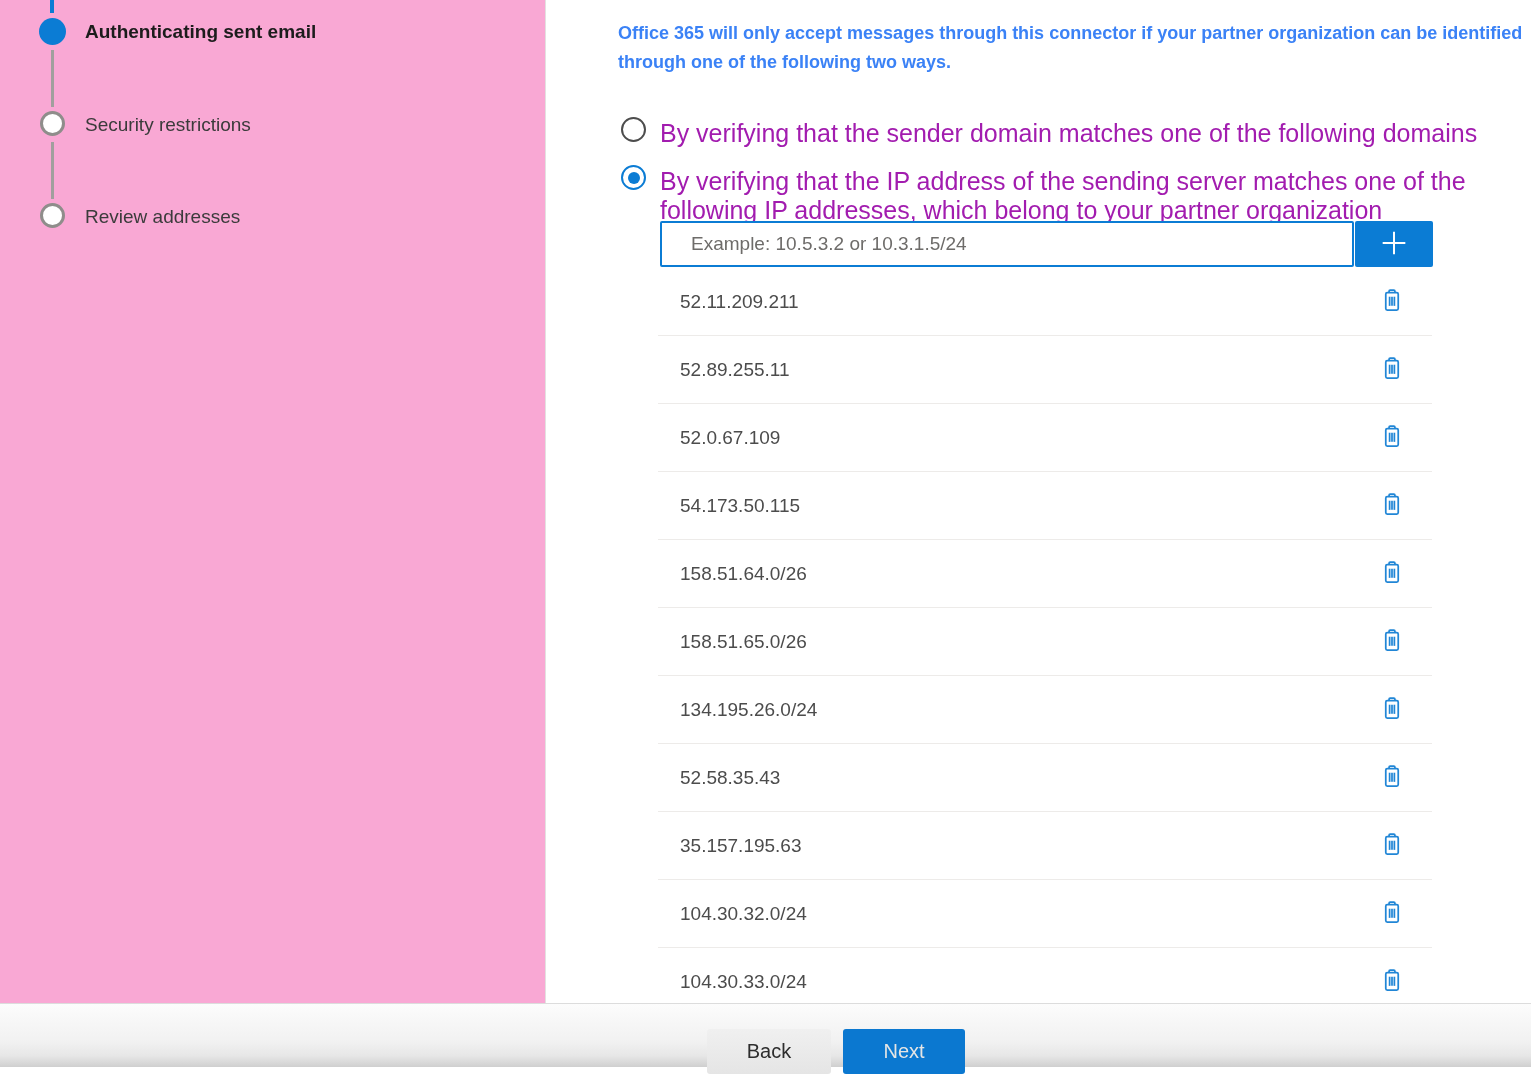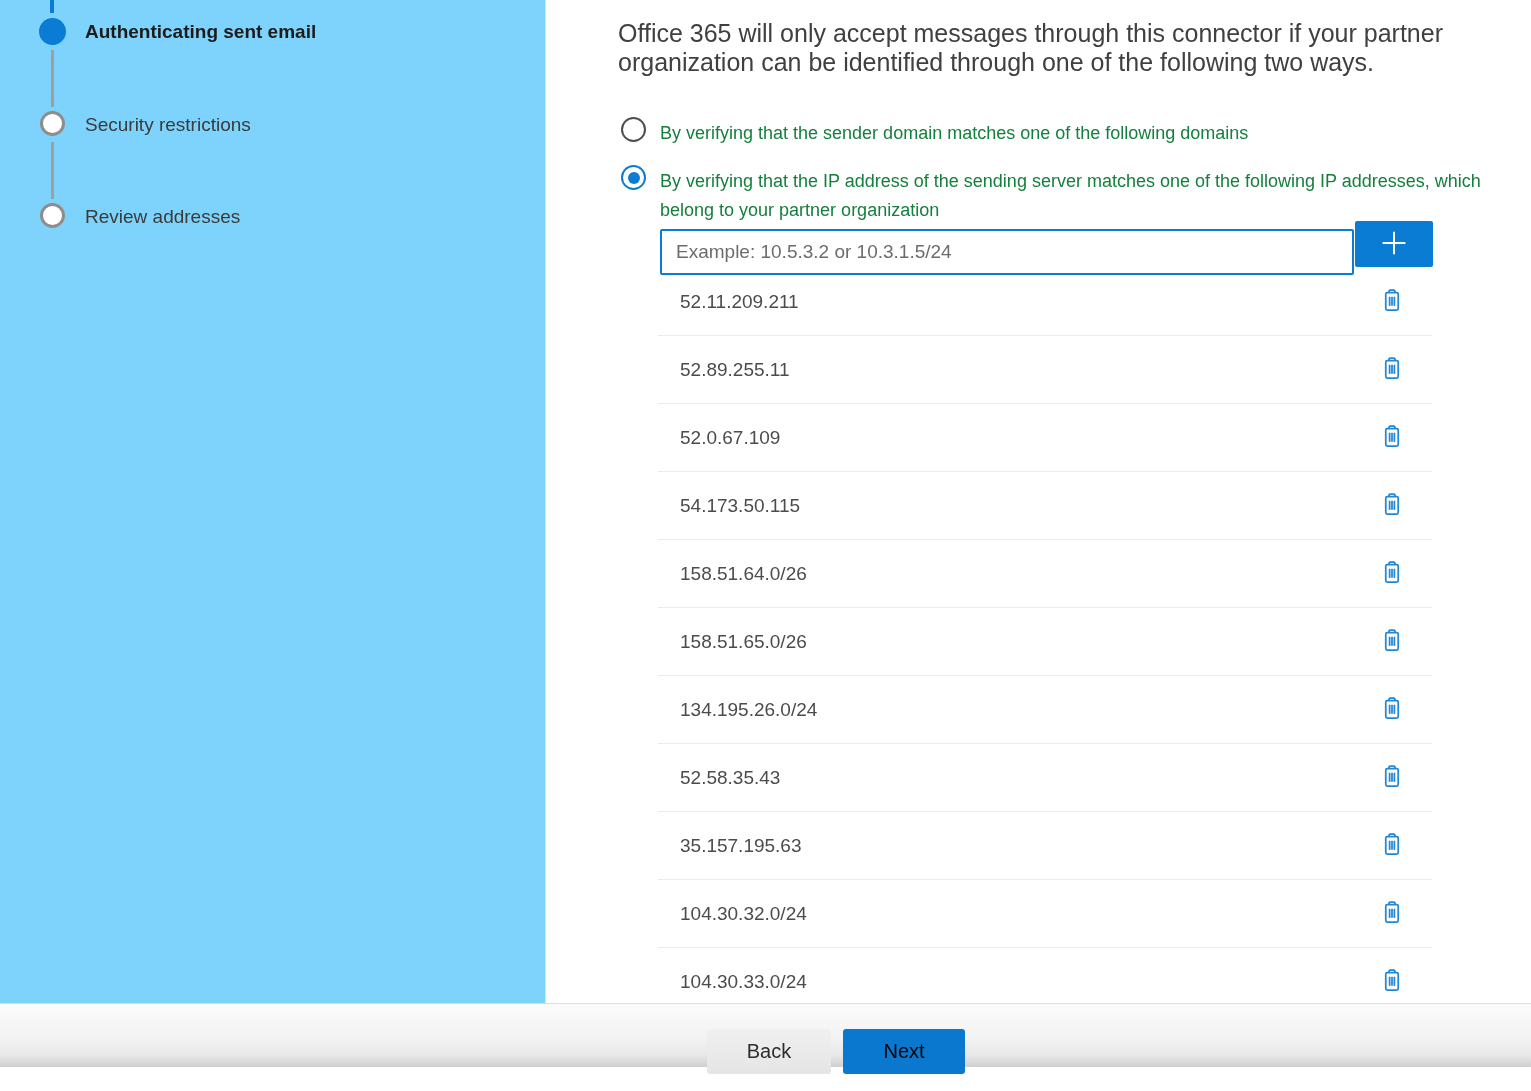--- a/index.html
+++ b/index.html
@@ -9,21 +9,21 @@
     background:#ffffff;
     position:relative;
     overflow:hidden;
     color:#3a3a3a;
   }
 
   
   .left-panel {
     position:absolute; left:0; top:0;
     width:546px; height:1004px;
-    background:#7dd3fc;
+    background:#f9a8d4;
     border-right:1px solid #e3e1e0;
   }
   .step-preline {
     position:absolute; left:50px; top:0;
     width:4px; height:13px; background:#0b7cd4;
   }
   .step-connector {
     position:absolute; left:51px; width:3px; background:#a19f9d;
   }
   .connector-1 { top:50px; height:57px; }
@@ -46,52 +46,52 @@
     font-size:19px; color:#3b3b3b; white-space:nowrap;
   }
   .label-active { top:21px; font-weight:bold; color:#1c1c1c; }
   .label-step2 { top:114px; }
   .label-step3 { top:206px; }
 
   
   .content { position:absolute; left:618px; top:0; width:913px; height:1004px; overflow:hidden; }
   .intro {
     position:absolute; left:0; top:19px; width:908px;
-    font-size:25px; line-height:28.5px; color:#404040;
+    font-size:18px; line-height:28.5px; color:#3b82f6;font-weight:bold;
   }
 
   .radio-row { position:absolute; left:0; }
   .radio-row-1 { top:117px; }
   .radio-row-2 { top:165px; }
   .radio-circle {
     position:absolute; left:3px; top:0;
     width:25px; height:25px; border-radius:50%;
     background:#fff; cursor:pointer;
   }
   .radio-unselected { border:2.5px solid #4d4d4d; }
   .radio-selected   { border:2.5px solid #0b7cd4; }
   .radio-dot {
     position:absolute; left:50%; top:50%;
     width:12px; height:12px; border-radius:50%;
     background:#0b7cd4; transform:translate(-50%,-50%);
   }
   .radio-label {
     display:block; margin-left:42px; padding-top:2px;
-    font-size:18px; line-height:28.5px; color:#15803d; cursor:pointer;
+    font-size:25px; line-height:28.5px; color:#a21caf; cursor:pointer;
   }
   .radio-label-2 { width:825px; }
 
   
   .ip-input-row { position:absolute; left:42px; top:221px; }
   .ip-input {
-    position:absolute; left:0; top:8px;
+    position:absolute; left:0; top:0;
     width:694px; height:46px;
     border:2px solid #0b7cd4; border-radius:2px;
     font-family:"Liberation Sans", sans-serif;
-    font-size:19px; padding:0 14px; color:#4c1d95; outline:none;
+    font-size:19px; padding:0 29px; color:#4c1d95; outline:none;
     background:#fff;
   }
   .ip-input::placeholder { color:#6e6c6a; opacity:1; }
   .add-btn {
     position:absolute; left:695px; top:0;
     width:78px; height:46px;
     background:#0b7cd4; border:none; border-radius:2px;
     cursor:pointer; display:flex; align-items:center; justify-content:center;
   }
 
@@ -124,21 +124,21 @@
     font-family:"Liberation Sans", sans-serif;
     font-size:20px; cursor:pointer;
   }
   .btn-back {
     left:707px; width:124px;
     background:linear-gradient(#f0f0f0,#e5e5e5);
     color:#2d2d2d;
   }
   .btn-next {
     left:843px; width:122px;
-    background:#0b78d0; color:#000000; font-weight:500;
+    background:#0b78d0; color:#e5e5e5; font-weight:500;
   }
 </style>
 </head>
 <body>
 
 <div class="left-panel">
   <div class="step-preline"></div>
 
   <div class="step-circle circle-active"></div>
   <div class="step-label label-active">Authenticating sent email</div>

